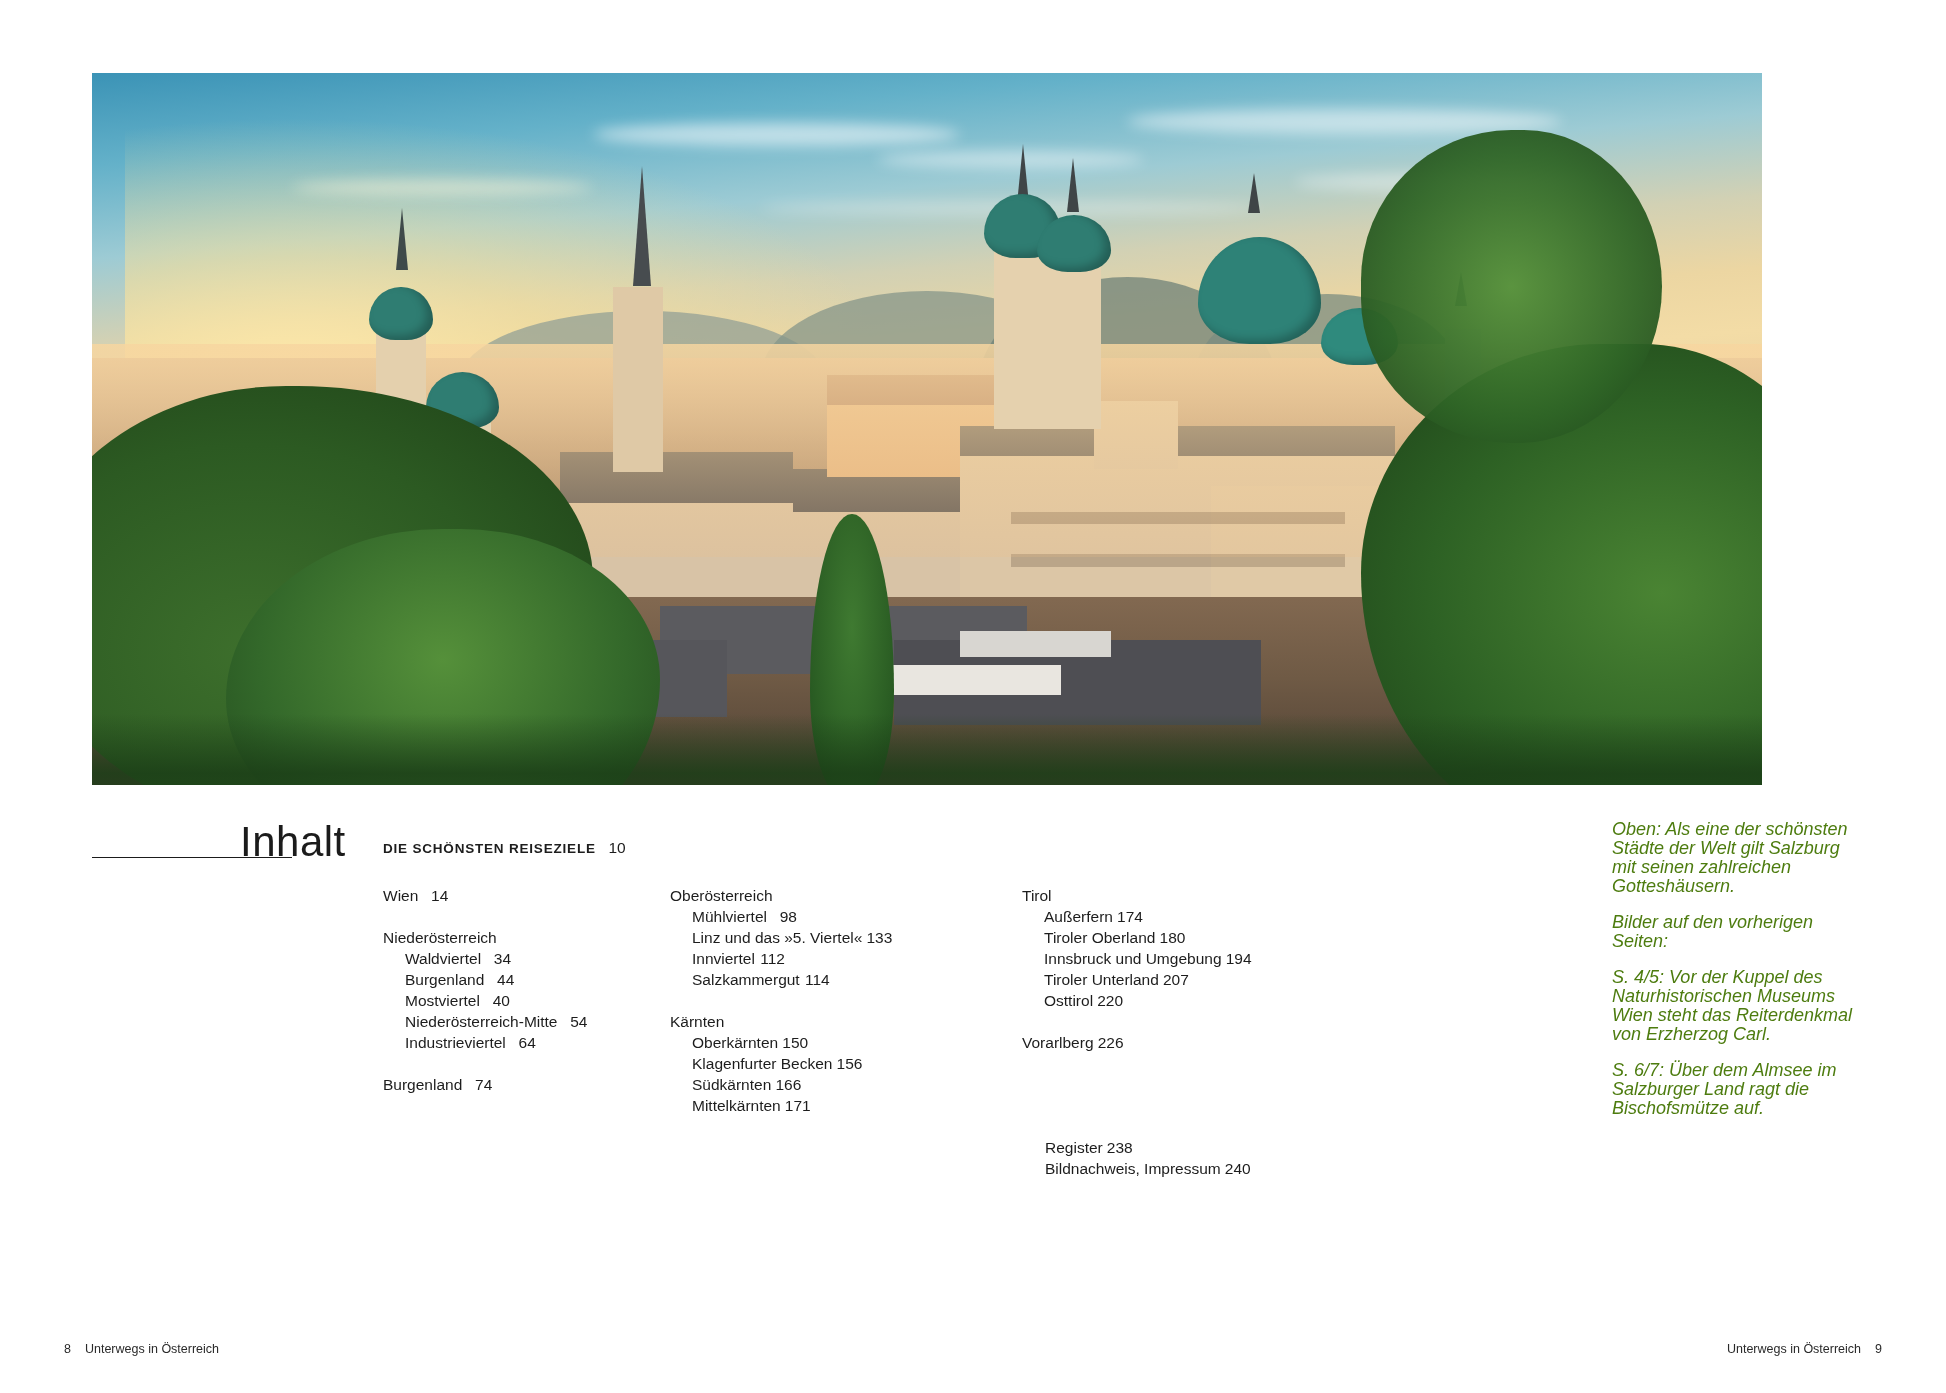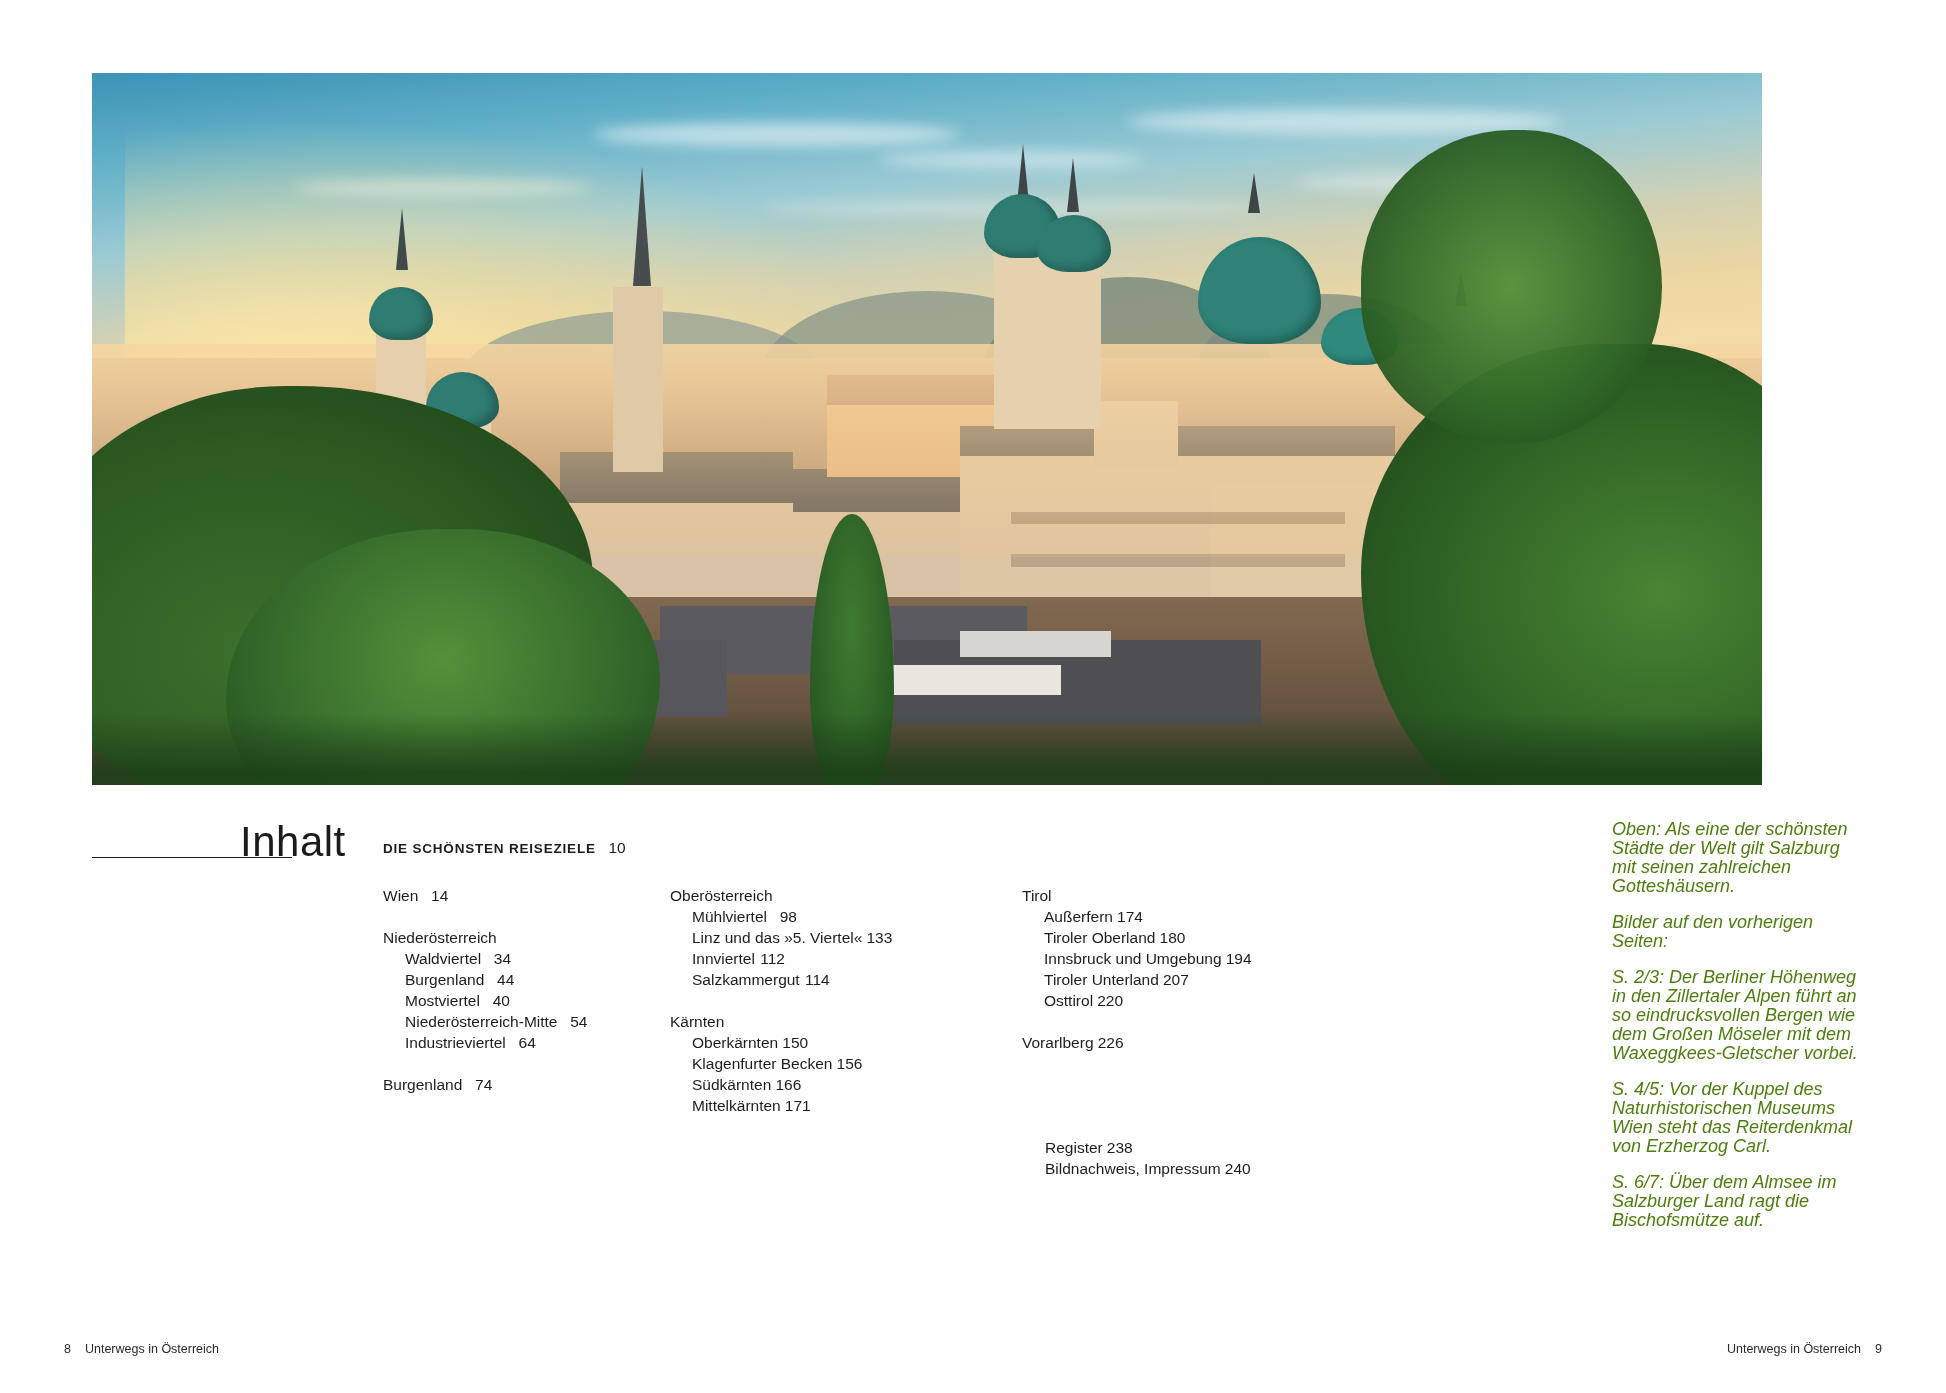--- a/index.html
+++ b/index.html
@@ -460,21 +460,20 @@
     <div class="row">
       <span class="label">Bildnachweis, Impressum</span>
       <span class="page">240</span>
     </div>
   </div>
 </div>
 
 <div class="sidebar">
   <p>Oben: Als eine der schönsten Städte der Welt gilt Salzburg mit seinen zahlreichen Gotteshäusern.</p>
   <p>Bilder auf den vorherigen Seiten:</p>
-  <p>S. 2/3: Der Berliner Höhenweg in den Zillertaler Alpen führt an so eindrucksvollen Bergen wie dem Großen Möseler mit dem Waxeggkees-Gletscher vorbei.</p>
   <p>S. 4/5: Vor der Kuppel des Naturhistorischen Museums Wien steht das Reiterdenkmal von Erzherzog Carl.</p>
   <p>S. 6/7: Über dem Almsee im Salzburger Land ragt die Bischofsmütze auf.</p>
 </div>
 
 <div class="footer-left">
   <span>8</span>
   <span>Unterwegs in Österreich</span>
 </div>
 <div class="footer-right">
   <span>Unterwegs in Österreich</span>

